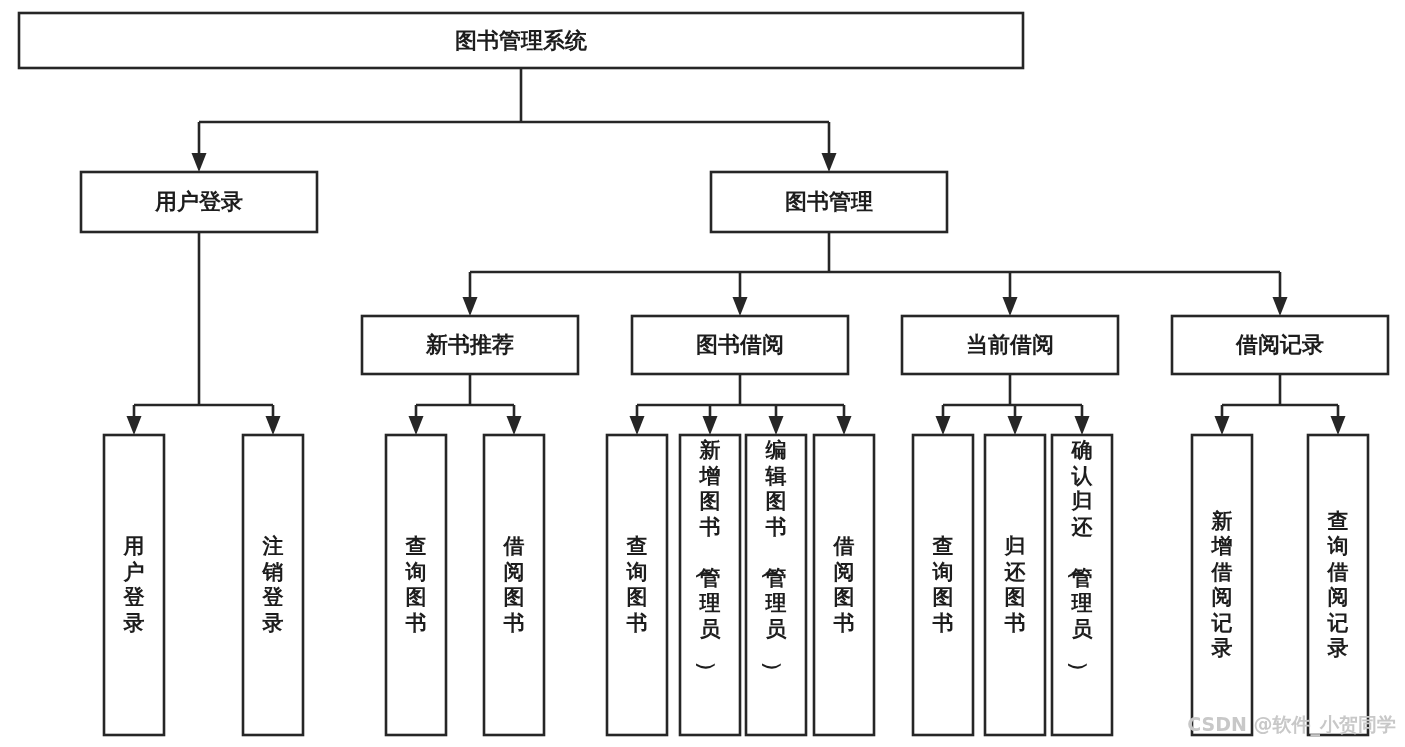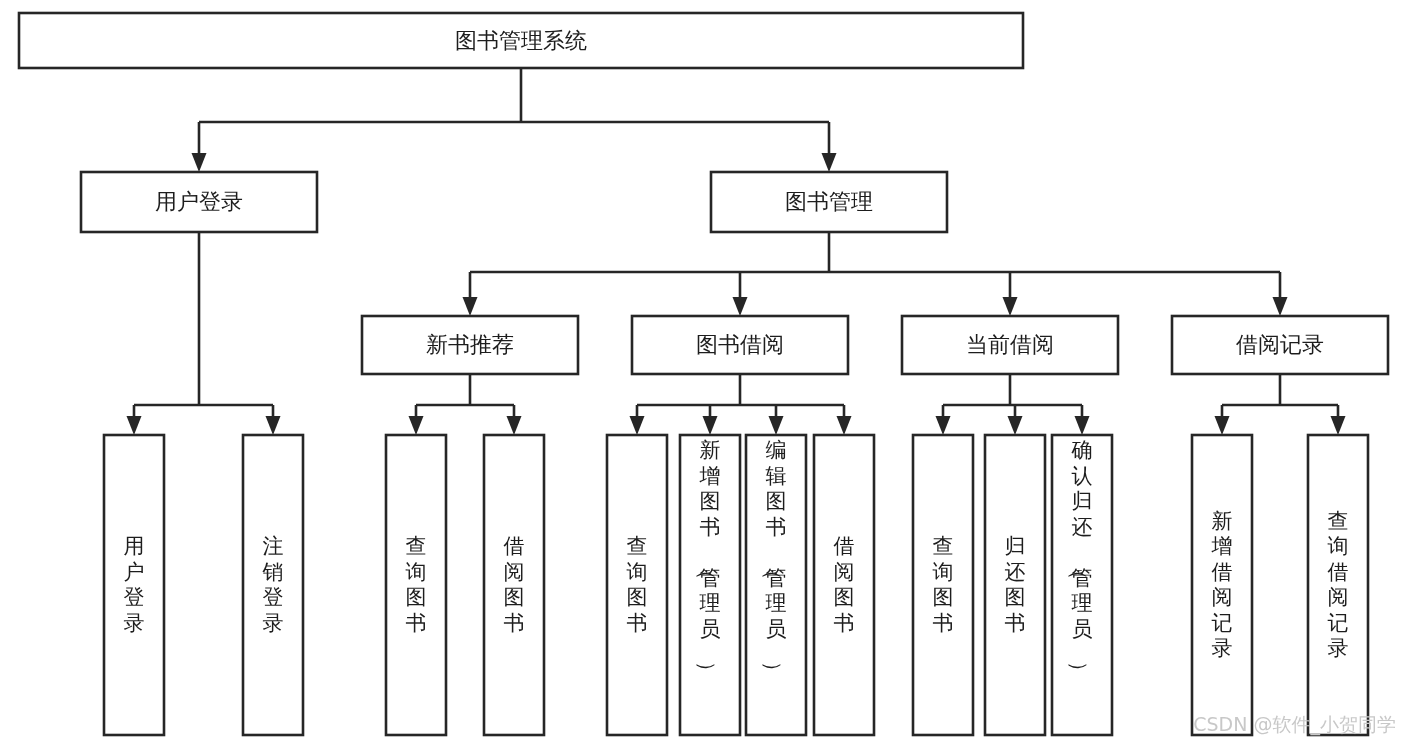--- a/index.html
+++ b/index.html
@@ -13,20 +13,21 @@
     font-family: "Liberation Sans", "DejaVu Sans", sans-serif;
     overflow: hidden;
     position: relative;
   }
   #diagram-root {
     position: absolute;
     left: 0;
     top: 0;
     width: 1405px;
     height: 729px;
+    font-weight: bold;
   }
   svg.flowchart {
     display: block;
     width: 1405px;
     height: 747px;
   }
   .node-box {
     fill: #ffffff;
     stroke: #262626;
     stroke-width: 2.6;

